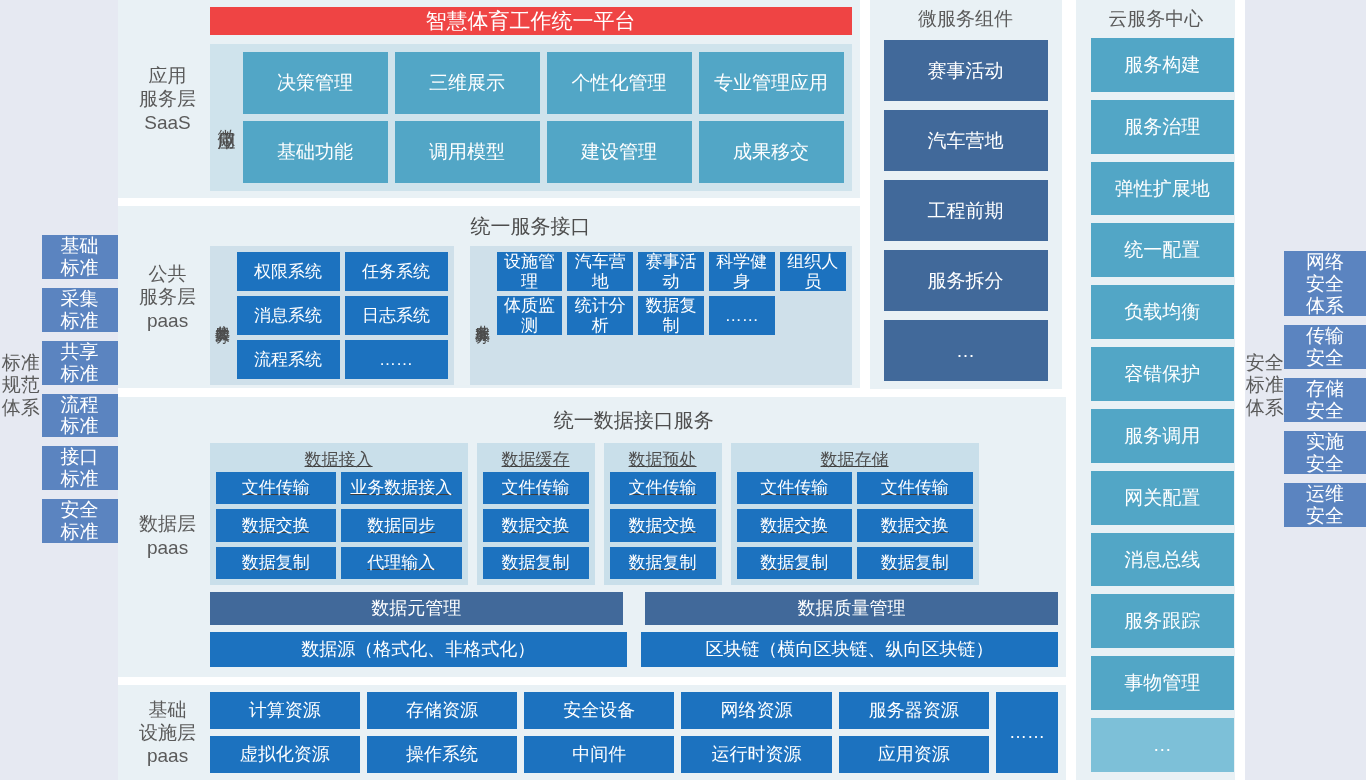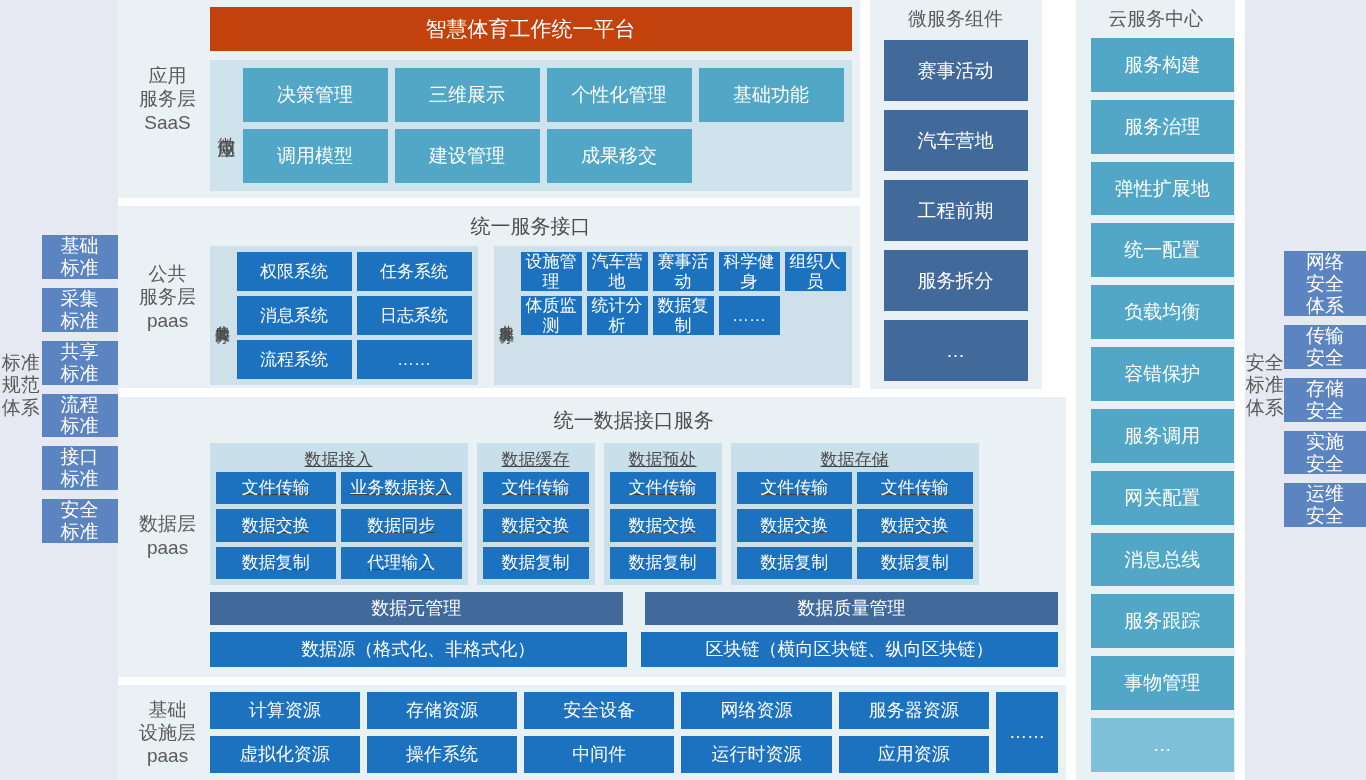--- a/index.html
+++ b/index.html
@@ -56,21 +56,21 @@
   }
   .layer-label{
     width:84px;flex:none;display:flex;align-items:center;justify-content:center;
     text-align:center;font-size:19px;color:#5a5a5a;line-height:1.22;
   }
   .layer-body{flex:1;display:flex;flex-direction:column;min-width:0;}
 
   
   #app-layer{height:198px;}
   .banner{
-    height:44px;background:#c2410c;color:#fff;
+    height:28px;background:#ef4444;color:#fff;
     display:flex;align-items:center;justify-content:center;
     font-size:21px;margin-bottom:9px;
   }
   .micro-wrap{
     flex:1;background:#cfe3ec;display:flex;padding:8px;box-sizing:border-box;gap:7px;
   }
   .vlabel{
     flex:none;display:flex;align-items:center;justify-content:center;
     writing-mode:vertical-rl;text-orientation:upright;
     font-size:18px;color:#4d4d4d;letter-spacing:2px;line-height:1;
@@ -82,21 +82,21 @@
   .micro-grid .bx{font-size:19px;}
 
   
   #pub-layer{height:182px;}
   .pub-banner{
     height:34px;color:#4d4d4d;font-size:20px;
     display:flex;align-items:center;justify-content:center;margin-bottom:6px;
   }
   .pub-cols{flex:1;display:flex;gap:16px;}
   .pub-group{background:#cfe0ea;display:flex;padding:6px;box-sizing:border-box;gap:6px;}
-  .pub-group.g1{width:268px;}
+  .pub-group.g1{width:244px;}
   .pub-group.g2{flex:1;}
   .pub-group .vlabel{font-size:15px;letter-spacing:1px;}
   .pub-grid{flex:1;display:grid;gap:5px;grid-template-rows:repeat(3,1fr);}
   .pub-grid.c2{grid-template-columns:repeat(2,1fr);}
   .pub-grid.c3{grid-template-columns:repeat(5,1fr);}
   .pub-grid .bx{font-size:17px;}
 
   
   #data-layer{height:280px;padding:7px 8px 10px 8px;}
   .data-banner{
@@ -122,21 +122,21 @@
   .infra-body{flex:1;display:flex;gap:7px;border-radius:10px;}
   .infra-grid{
     flex:1;display:grid;grid-template-columns:repeat(5,1fr);
     grid-template-rows:repeat(2,1fr);gap:7px;
   }
   .infra-grid .bx{font-size:18px;}
   .infra-dots{width:62px;flex:none;font-size:18px;}
 
   
   .mscol{
-    width:172px;background:#e9f1f5;box-sizing:border-box;
+    width:192px;background:#e9f1f5;box-sizing:border-box;
     display:flex;flex-direction:column;align-items:center;padding:6px 14px 8px 14px;
     margin-left:10px;height:389px;
   }
   .mscol .colhead{font-size:19px;color:#5a5a5a;margin-bottom:8px;}
   .mscol .stack{flex:1;display:flex;flex-direction:column;width:100%;gap:9px;}
   .mscol .stack .bx{flex:1;font-size:19px;}
 
   
   .cloudcol{
     width:160px;background:#e9f1f5;box-sizing:border-box;
@@ -202,20 +202,21 @@
             </div>
           </div>
           <div class="layer-body">
             <div class="banner">智慧体育工作统一平台</div>
             <div class="micro-wrap">
               <div class="vlabel">微应用</div>
               <div class="micro-grid">
                 <div class="bx bx-teal">决策管理</div>
                 <div class="bx bx-teal">三维展示</div>
                 <div class="bx bx-teal">个性化管理</div>
+                <div class="bx bx-teal">专业管理应用</div>
                 <div class="bx bx-teal">基础功能</div>
                 <div class="bx bx-teal">调用模型</div>
                 <div class="bx bx-teal">建设管理</div>
                 <div class="bx bx-teal">成果移交</div>
               </div>
             </div>
           </div>
         </div>
 
         <div class="gaph"></div>

